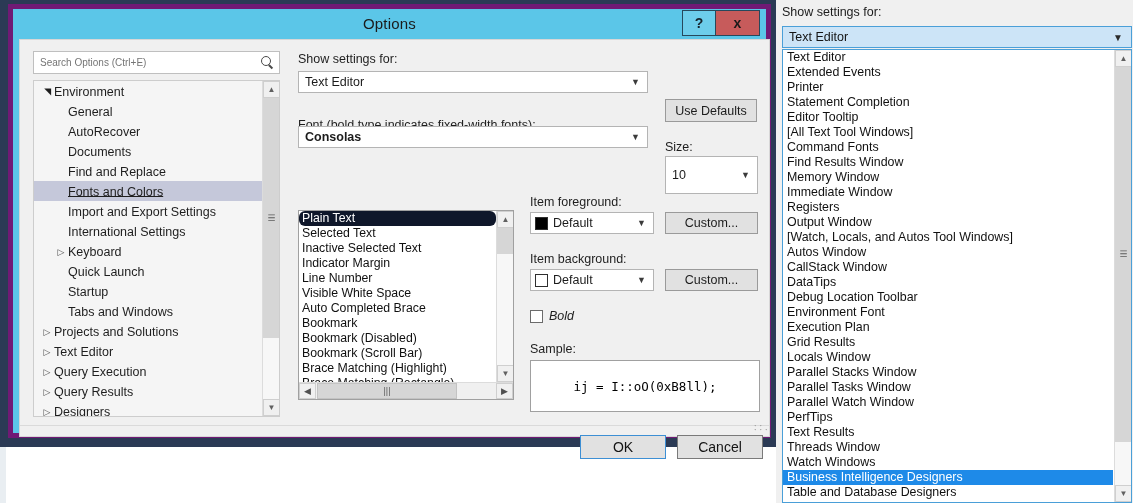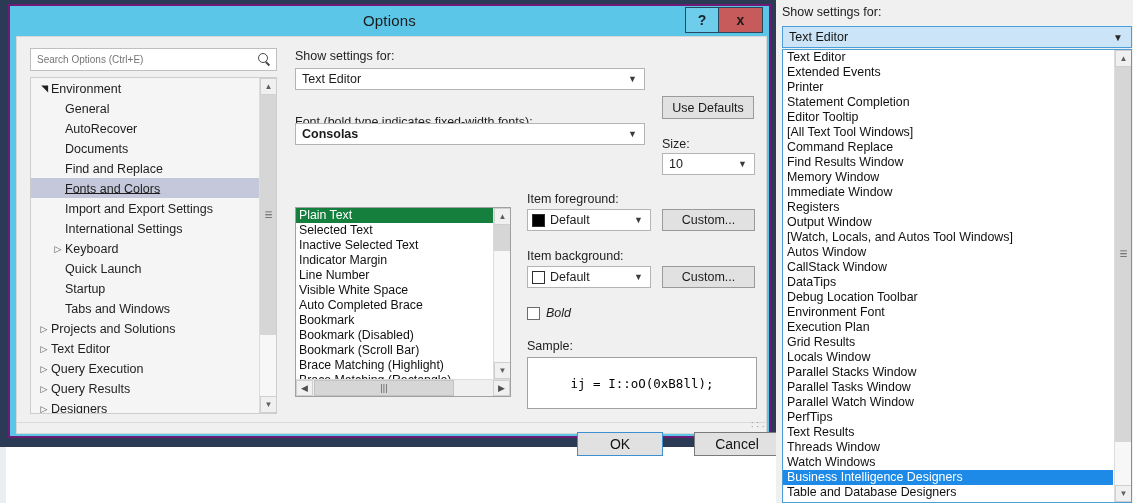--- a/index.html
+++ b/index.html
@@ -23,21 +23,21 @@
   }
   .left-white-strip {
     position: absolute; left: 0; top: 447px; width: 6px; height: 56px;
     background: #e9eef2;
   }
 
   
   .dialog {
     position: absolute; left: 8px; top: 4px; width: 763px; height: 434px;
     background: #5bc6e8;
-    border: 2px solid #701a75;
+    border: 5px solid #701a75;
   }
   .dialog-titlebar {
     position: relative; height: 30px; width: 100%;
     background: #5bc6e8;
   }
   .dialog-title {
     position: absolute; left: 0; right: 0; top: 6px;
     text-align: center; font-size: 15px; color: #1b1b1b;
     letter-spacing: .2px;
   }
@@ -147,21 +147,21 @@
   
   .di-box {
     position: absolute; left: 278px; top: 170px; width: 216px; height: 190px;
     background: #ffffff; border: 1px solid #a0a0a0; overflow: hidden;
   }
   .di-list { position: absolute; left: 0; top: 0; right: 17px; }
   .di-row {
     height: 15px; line-height: 15px; font-size: 12.3px; color: #101010;
     padding-left: 3px; white-space: nowrap; cursor: default;
   }
-  .di-row.selected { background: #15803d; color: #ffffff; }
+  .di-row.selected { background: #0f172a; color: #ffffff; border-radius: 6px; }
 
   .hscroll {
     position: absolute; left: 0; right: 0; bottom: 0; height: 17px;
     background: #f0f0f0; border-top: 1px solid #dcdcdc;
   }
   .hscroll .arrow {
     position: absolute; top: 0; width: 17px; height: 16px; background: #f0f0f0;
     border: 1px solid #cfcfcf;
     display: flex; align-items: center; justify-content: center;
     font-size: 9px; color: #505050; cursor: pointer;
@@ -200,21 +200,21 @@
   .sep {
     position: absolute; left: 0; right: 0; height: 1px; background: #dadada;
   }
 
   .btn-dialog {
     position: absolute; width: 86px; height: 24px; background: #e1e1e1;
     font-size: 14px; color: #141414; cursor: pointer;
     display: flex; align-items: center; justify-content: center;
   }
   .btn-ok { border: 1px solid #3d8fd4; left: 560px; top: 395px; }
-  .btn-cancel { border: 1px solid #7a7a7a; left: 677px; top: 395px; }
+  .btn-cancel { border: 1px solid #7a7a7a; left: 657px; top: 395px; }
 
   .grip-resize {
     position: absolute; right: 4px; bottom: 3px; width: 12px; height: 12px;
     color: #9a9a9a; font-size: 9px; line-height: 4px; letter-spacing: 1px;
   }
 
   
   .rpanel {
     position: absolute; left: 776px; top: 0; width: 357px; height: 503px;
     background: #f0f0f0;
@@ -306,21 +306,21 @@
         <span class="caret">▼</span>
       </div>
       <div class="btn-gray" style="left:645px; top:59px; width:92px; height:23px;">Use Defaults</div>
 
       <div class="lbl-static" style="left:278px; top:78px;">Font (bold type indicates fixed-width fonts):</div>
       <div class="combo bold-val" style="left:278px; top:86px; width:350px; height:22px;">
         <span>Consolas</span>
         <span class="caret">▼</span>
       </div>
       <div class="lbl-static" style="left:645px; top:100px;">Size:</div>
-      <div class="combo" style="left:645px; top:116px; width:93px; height:22px;">
+      <div class="combo" style="left:645px; top:116px; width:93px; height:38px;">
         <span>10</span>
         <span class="caret">▼</span>
       </div>
 
       <div class="lbl-static" style="left:278px; top:170px;font-family:Liberation Serif, serif;">Display items:</div>
       <div class="di-box">
         <div class="di-list" id="di-list">
             <div class="di-row selected">Plain Text</div>
             <div class="di-row">Selected Text</div>
             <div class="di-row">Inactive Selected Text</div>
@@ -394,21 +394,21 @@
       <span class="caret">▼</span>
     </div>
     <div class="rpanel-list">
       <div class="rpanel-items" id="rpanel-items">
           <div class="r-row">Text Editor</div>
           <div class="r-row">Extended Events</div>
           <div class="r-row">Printer</div>
           <div class="r-row">Statement Completion</div>
           <div class="r-row">Editor Tooltip</div>
           <div class="r-row">[All Text Tool Windows]</div>
-          <div class="r-row">Command Replace</div>
+          <div class="r-row">Command Fonts</div>
           <div class="r-row">Find Results Window</div>
           <div class="r-row">Memory Window</div>
           <div class="r-row">Immediate Window</div>
           <div class="r-row">Registers</div>
           <div class="r-row">Output Window</div>
           <div class="r-row">[Watch, Locals, and Autos Tool Windows]</div>
           <div class="r-row">Autos Window</div>
           <div class="r-row">CallStack Window</div>
           <div class="r-row">DataTips</div>
           <div class="r-row">Debug Location Toolbar</div>

